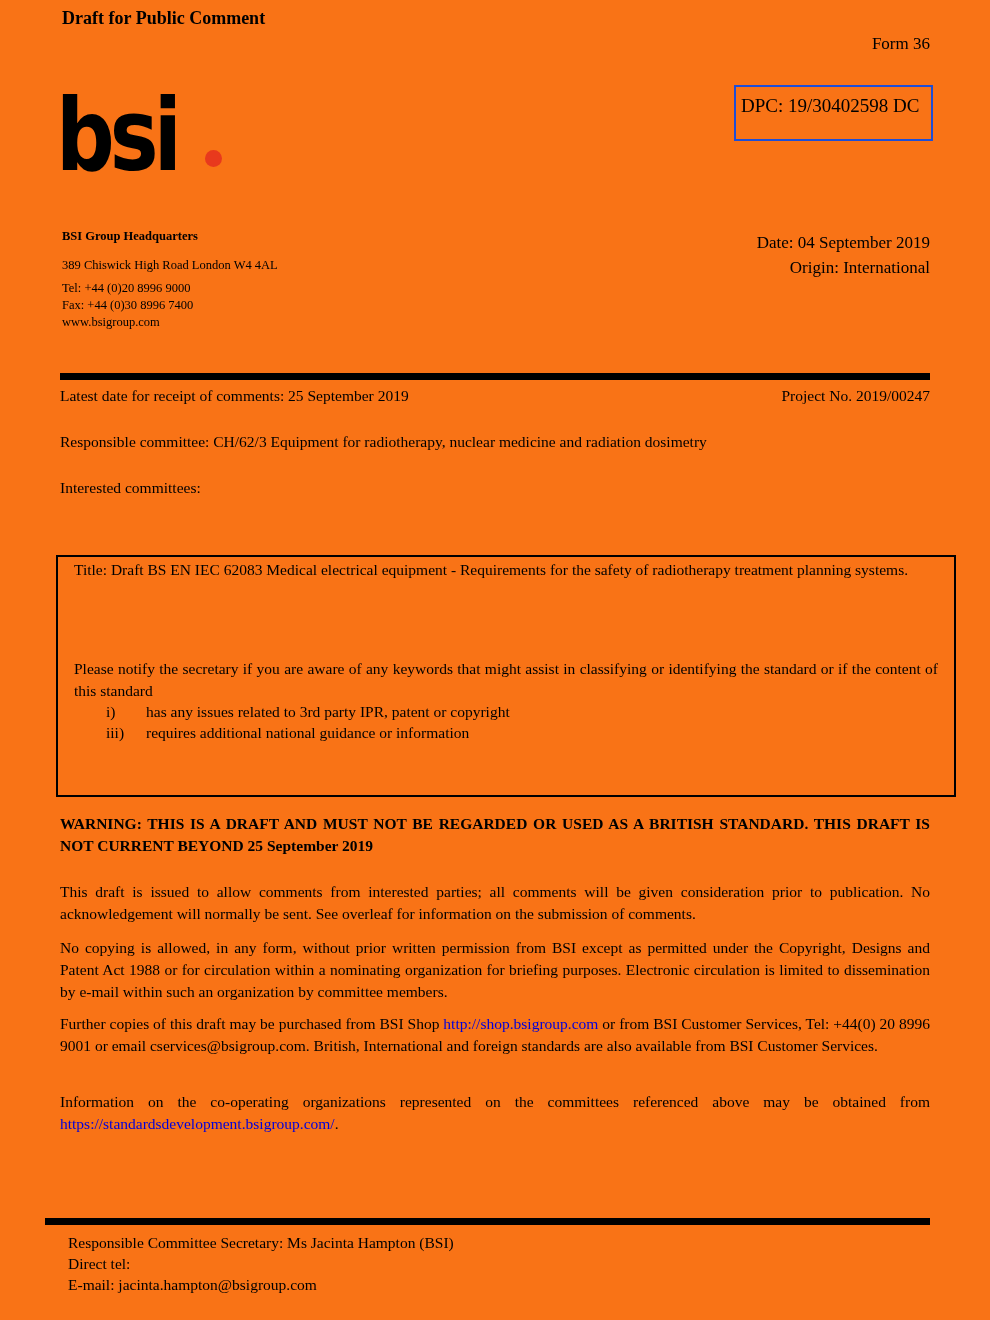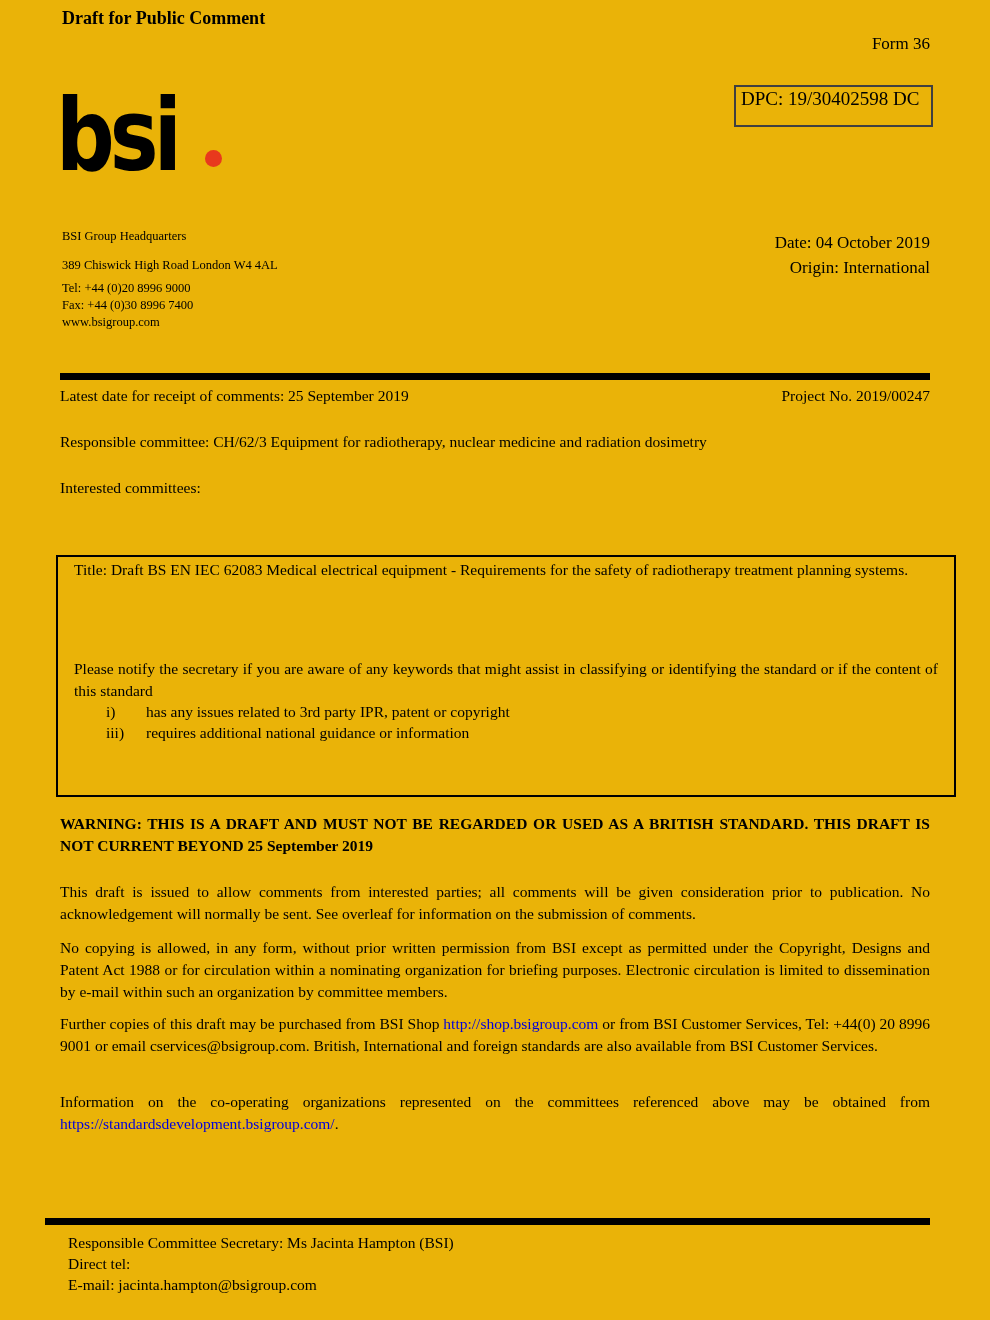--- a/index.html
+++ b/index.html
@@ -1,44 +1,44 @@
 <!DOCTYPE html>
 <html><head>
 <meta charset="utf-8">
 <style>
   html,body{margin:0;padding:0;background:#ffffff;}
   .page{
     position:relative;
     width:990px;height:1320px;
-    background:#eab308;
+    background:#f97316;
     font-family:"Liberation Serif","DejaVu Serif",serif;
     color:#000000;
     overflow:hidden;
   }
   .abs{position:absolute;}
   .header-left{left:62px;top:8px;font-size:18px;font-weight:bold;}
   .form-no{right:60px;top:34px;font-size:17px;}
   .dpc-box{
     left:734px;top:85px;width:185px;height:36px;
-    border:2px solid #404040;padding:1px 5px;
+    border:2px solid #1d4ed8;padding:8px 5px;
     font-size:19px;line-height:22px;
   }
   .logo{left:56px;top:86px;white-space:nowrap;}
   .logo-text{
     font-family:"DejaVu Sans","Liberation Sans",sans-serif;
     font-weight:bold;font-size:100px;line-height:100px;
     letter-spacing:-6px;display:inline-block;
     transform:scaleX(0.82);transform-origin:left top;
   }
   .logo-dot{
     display:inline-block;width:17px;height:17px;border-radius:50%;
     margin-left:2px;position:relative;top:-3px;
   }
   .address{left:62px;top:228px;font-size:12.5px;line-height:17px;}
-  .address .hq{font-weight:normal;margin-bottom:12px;}
+  .address .hq{font-weight:bold;margin-bottom:12px;}
   .address .street{margin-bottom:6px;}
   .date-block{right:60px;top:230px;text-align:right;font-size:17px;line-height:25px;}
   .rule{background:#000;height:7px;}
   .rule-top{left:60px;top:373px;width:870px;}
   .rule-bottom{left:45px;top:1218px;width:885px;}
   .body-text{font-size:15.5px;line-height:22px;}
   .comments-line{left:60px;top:385px;width:870px;display:flex;justify-content:space-between;}
   .comments-line .lbl{font-weight:normal;}
   .responsible{left:60px;top:431px;width:870px;}
   .interested{left:60px;top:477px;width:870px;}
@@ -77,21 +77,21 @@
 
   <div class="abs address">
     <div class="hq">BSI Group Headquarters</div>
     <div class="street">389 Chiswick High Road London W4 4AL</div>
     <div>Tel: +44 (0)20 8996 9000</div>
     <div>Fax: +44 (0)30 8996 7400</div>
     <div>www.bsigroup.com</div>
   </div>
 
   <div class="abs date-block">
-    <div>Date: 04 October 2019</div>
+    <div>Date: 04 September 2019</div>
     <div>Origin: International</div>
   </div>
 
   <div class="abs rule rule-top"></div>
 
   <div class="abs body-text comments-line">
     <span class="lbl">Latest date for receipt of comments: 25 September 2019</span>
     <span>Project No. 2019/00247</span>
   </div>
 

